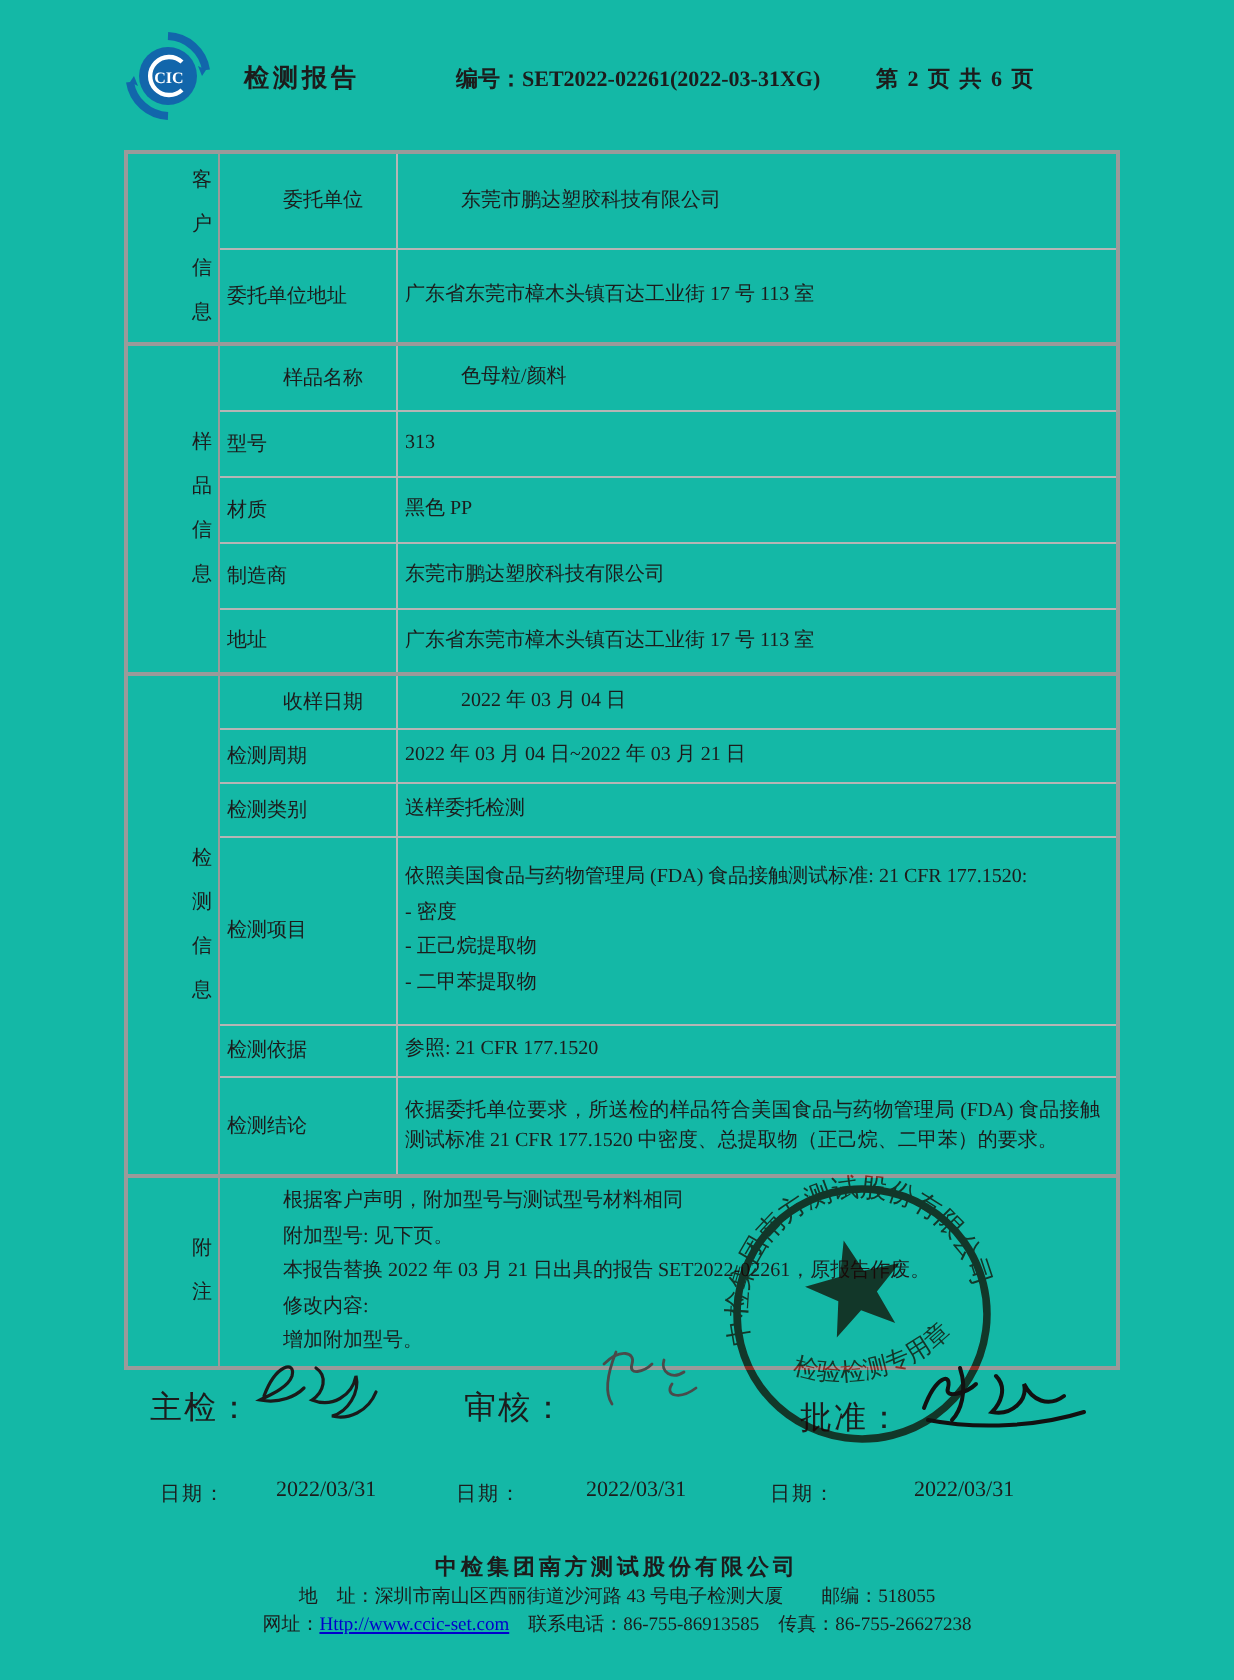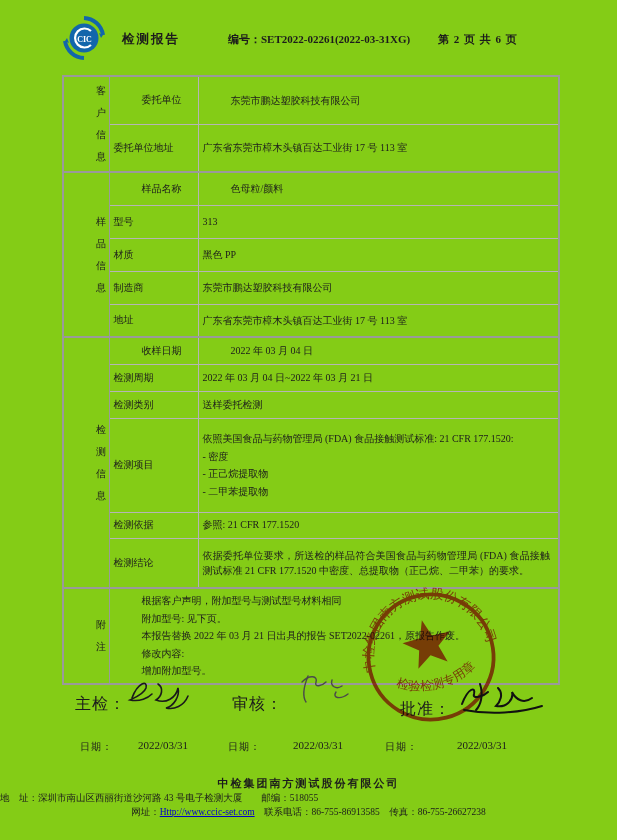--- a/index.html
+++ b/index.html
@@ -1,17 +1,17 @@
 <!DOCTYPE html>
 <html><head>
 <meta charset="utf-8">
 <style>
   html,body{margin:0;padding:0;background:#ffffff;}
   .page{
-    position:relative;width:617px;height:840px;background:#84cc16;overflow:hidden;
+    position:relative;width:617px;height:840px;background:#14b8a6;overflow:hidden;
     font-family:"Liberation Serif","DejaVu Serif",serif;color:#1c1c1c;
   }
   
   .hdr-logo{position:absolute;left:60px;top:14px;width:48px;height:48px;}
   .hdr-title{position:absolute;left:122px;top:31px;font-size:12.5px;font-weight:bold;letter-spacing:2px;}
   .hdr-no{position:absolute;left:228px;top:32px;font-size:11px;font-weight:bold;}
   .hdr-page{position:absolute;left:438px;top:32px;font-size:11px;font-weight:bold;letter-spacing:1px;}
   
   table.rpt{
     position:absolute;left:62px;top:75px;width:496px;table-layout:fixed;
@@ -33,21 +33,21 @@
   .sig-label{position:absolute;font-size:16px;letter-spacing:1px;}
   .sig-date-label{position:absolute;font-size:10px;letter-spacing:1px;}
   .sig-date-val{position:absolute;font-size:11px;}
   .sig-svg{position:absolute;z-index:6;}
   
   .stamp{position:absolute;left:360px;top:586px;width:142px;height:142px;z-index:5;
          mix-blend-mode:multiply;opacity:.9;transform:rotate(-14deg);}
   
   .ft-company{position:absolute;left:0;top:776px;width:617px;text-align:center;
               font-size:11px;font-weight:bold;letter-spacing:2px;}
-  .ft-address{position:absolute;left:0;top:792px;width:617px;font-size:9.5px;}
+  .ft-address{position:absolute;left:0;top:792px;width:617px;text-align:center;font-size:9.5px;}
   .ft-web{position:absolute;left:0;top:806px;width:617px;text-align:center;font-size:9.5px;}
   .ft-link{color:#0000cc;text-decoration:underline;cursor:pointer;text-align:center;}
 </style>
 </head>
 <body>
 
 <div class="page">
 
   <svg class="hdr-logo" viewBox="0 0 48 48">
     <path d="M 24,4 A 20,20 0 0 1 43,21" stroke="#1266ab" stroke-width="4" fill="none"></path>

